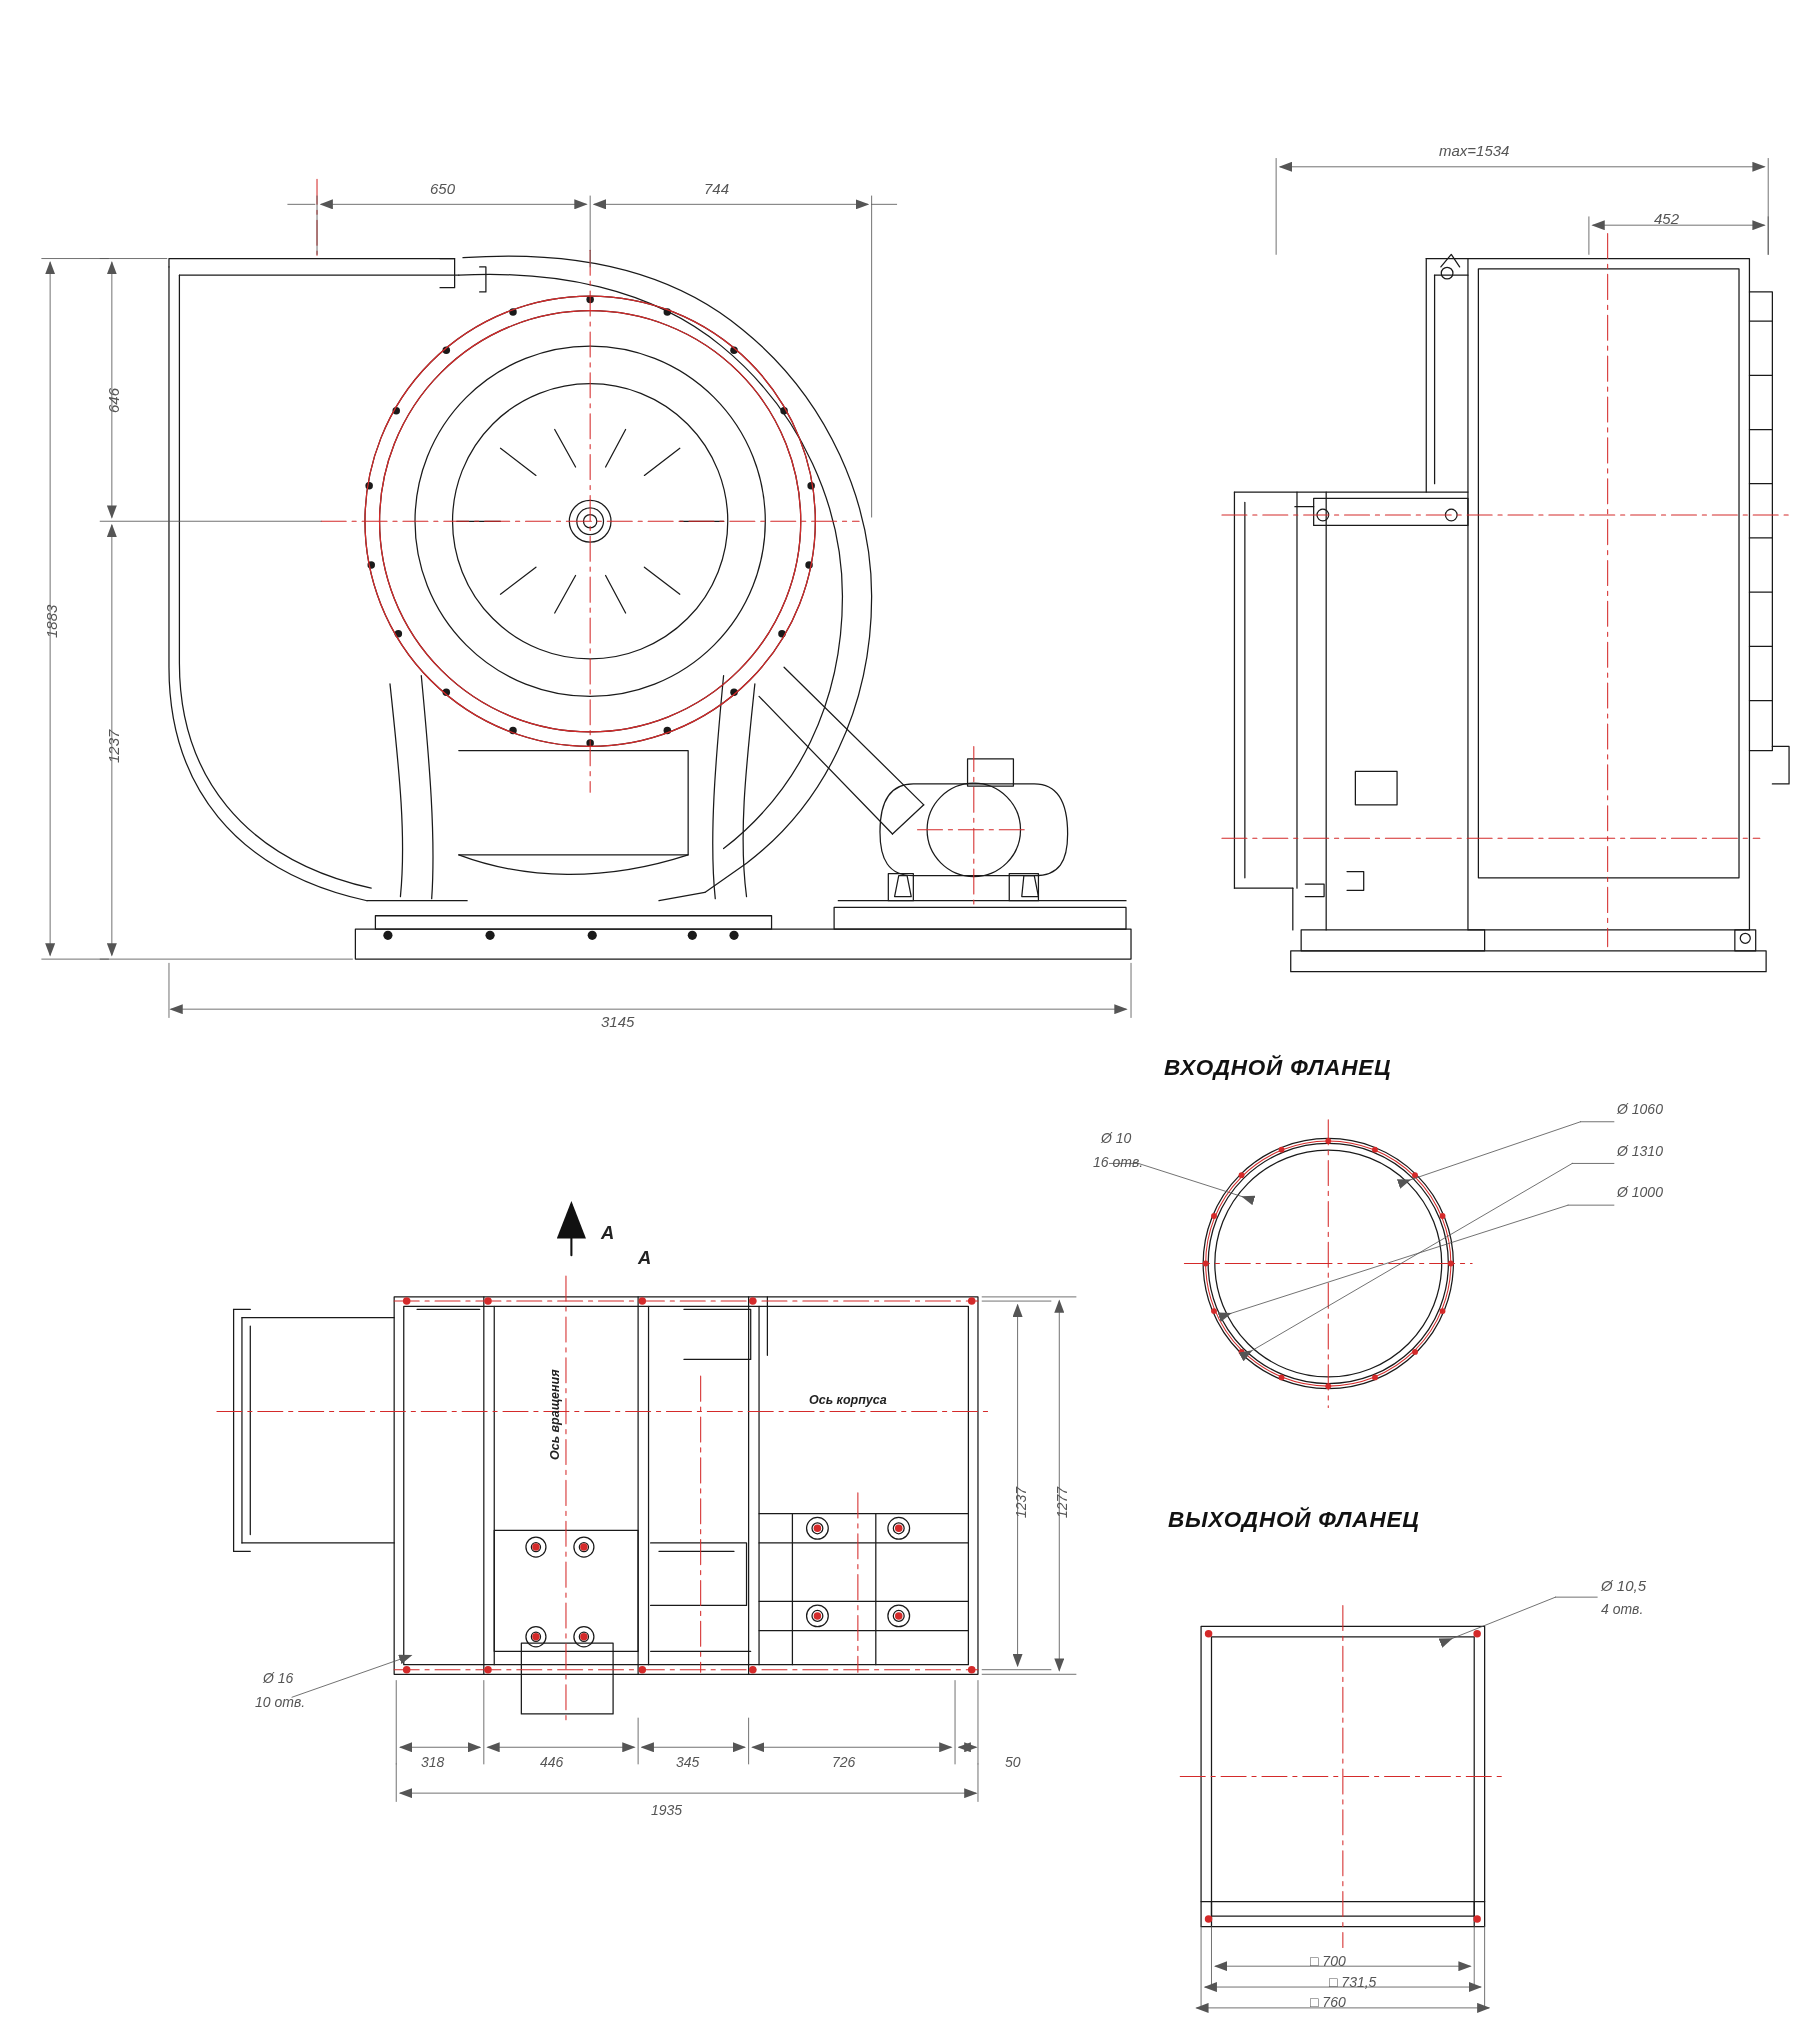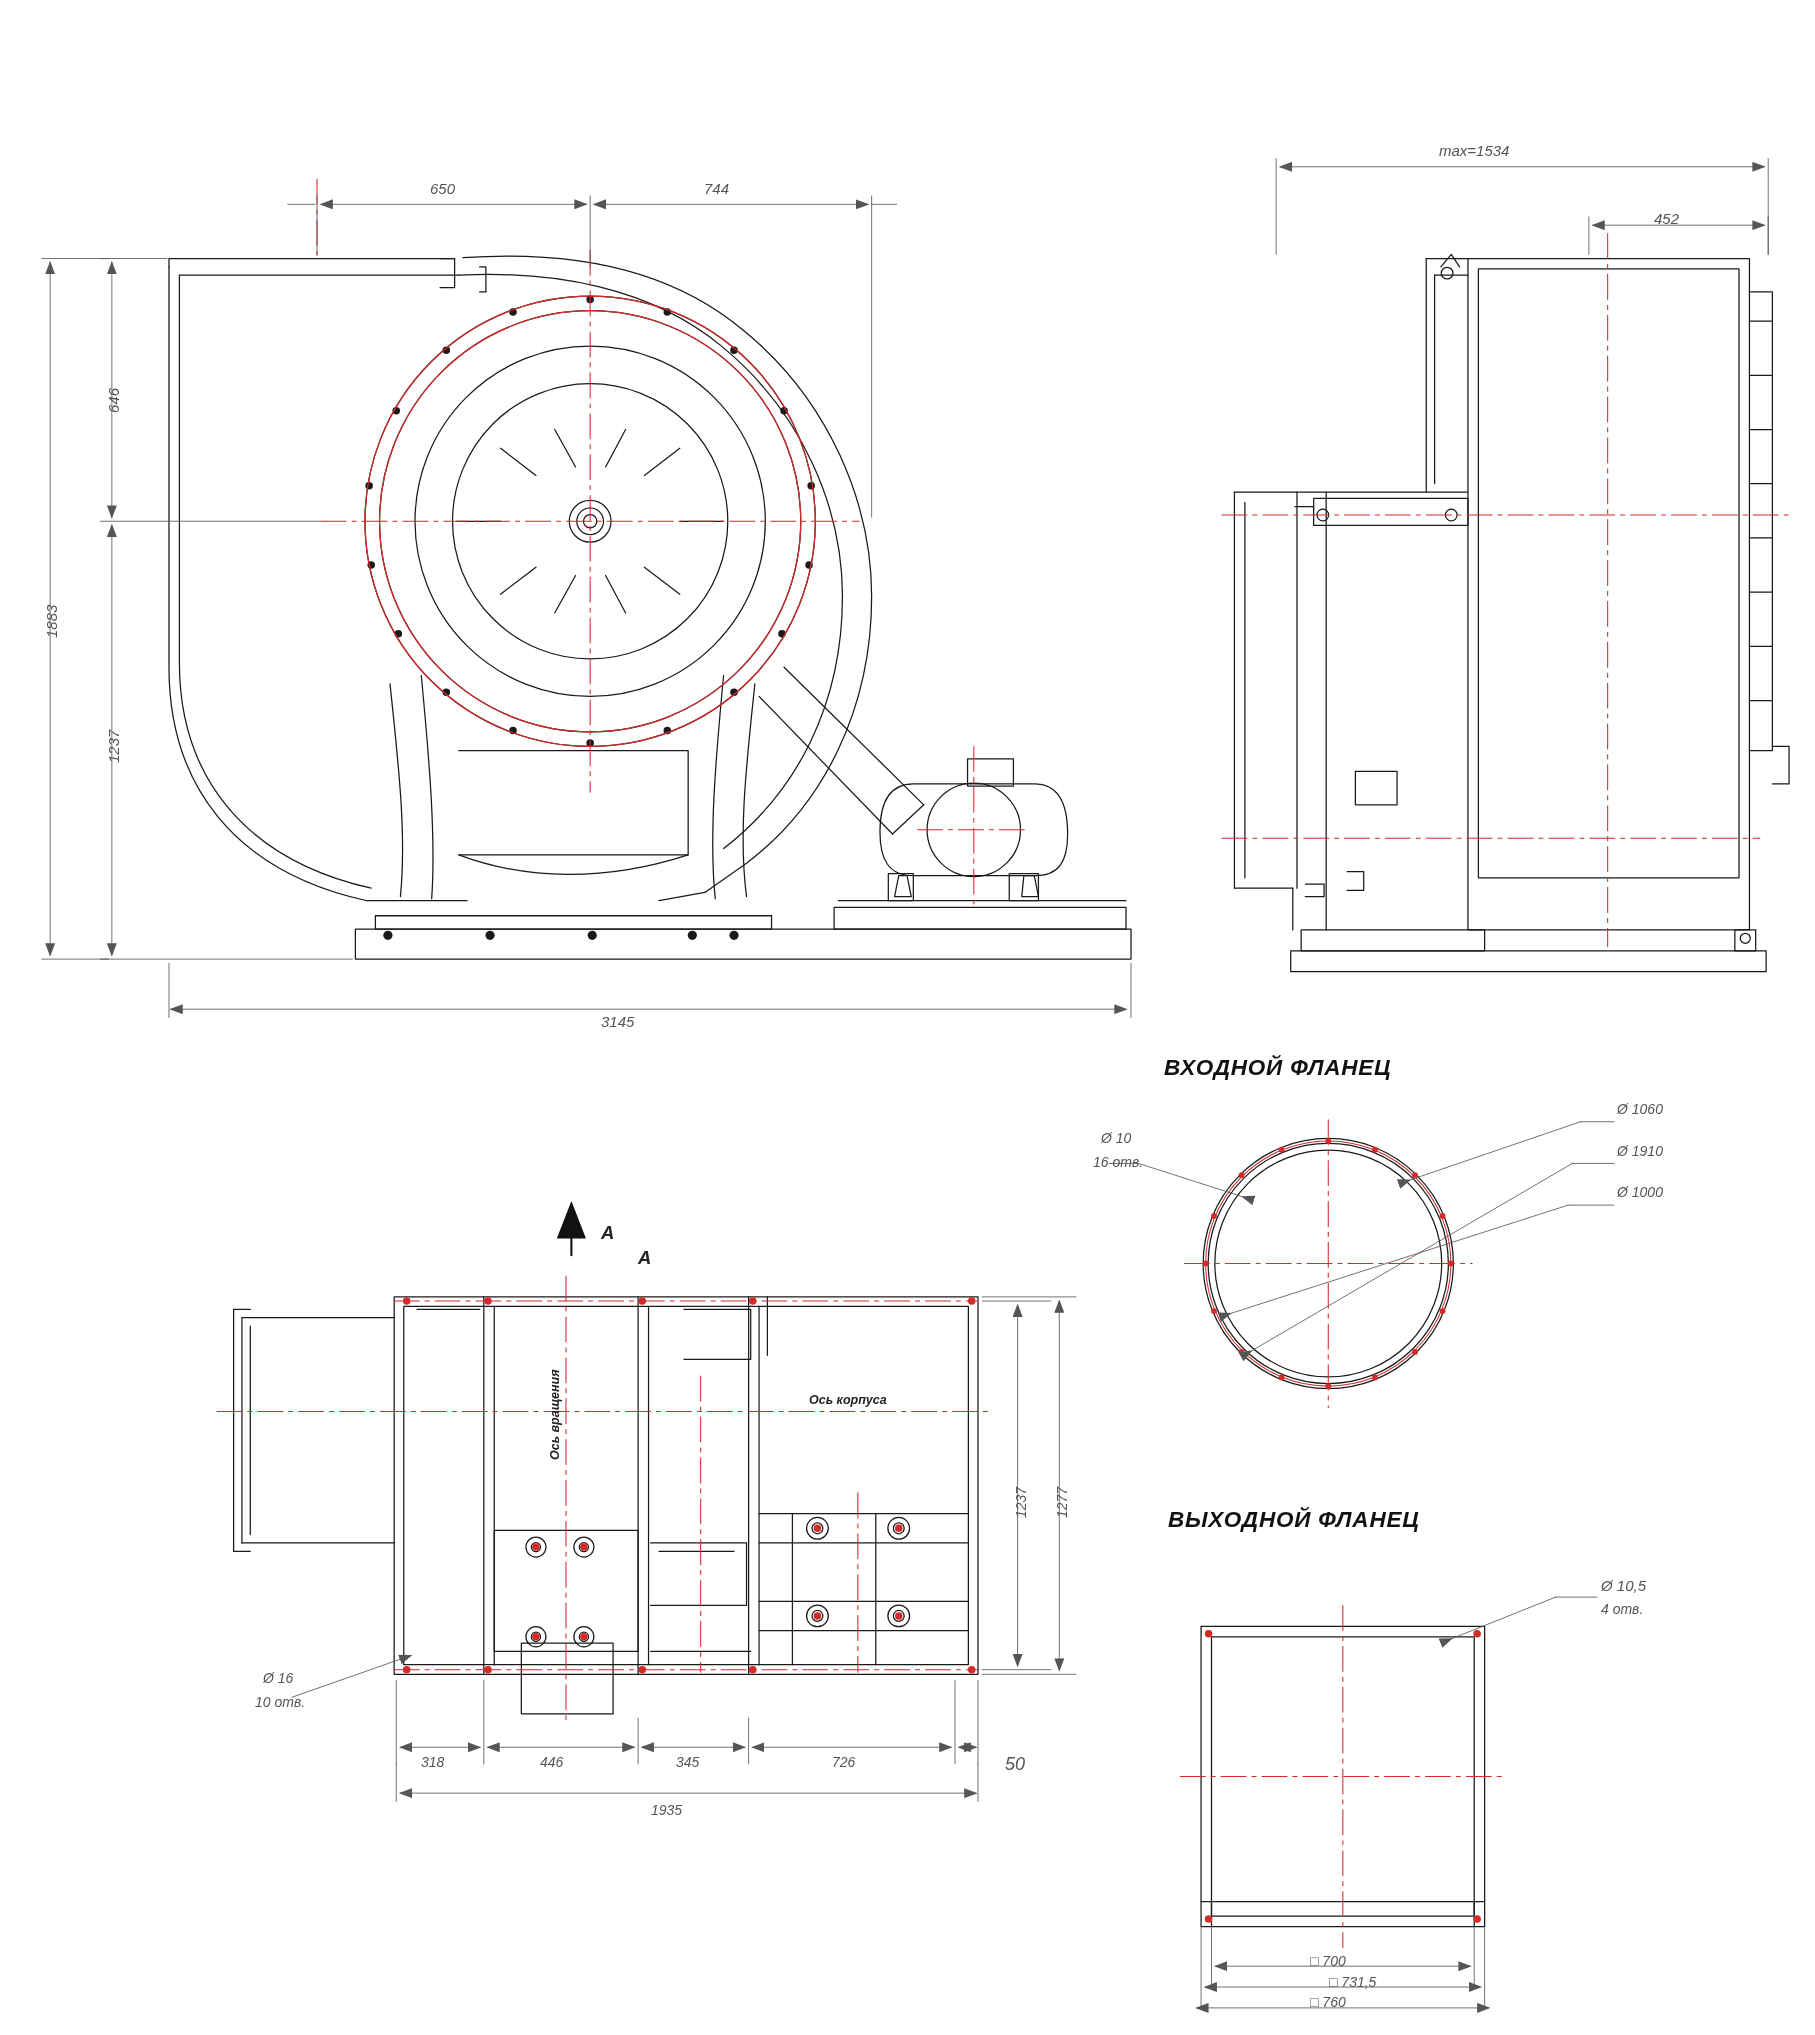--- a/index.html
+++ b/index.html
@@ -419,29 +419,29 @@
 <div class="axlbl" style="left:601px;top:1222px;font-size:18.4px;font-weight:bold;">A</div>
 <div class="axlbl" style="left:638px;top:1247px;font-size:18.4px;font-weight:bold;">A</div>
 <div class="axlbl vert" style="left:548px;top:1460px;font-size:12.5px;font-weight:bold;">Ось вращения</div>
 <div class="axlbl" style="left:809px;top:1393px;font-size:12.5px;font-weight:bold;">Ось корпуса</div>
 <div class="lbl vert" style="left:1013px;top:1518px;font-size:14px;">1237</div>
 <div class="lbl vert" style="left:1054px;top:1518px;font-size:14px;">1277</div>
 <div class="lbl" style="left:421px;top:1754px;font-size:14px;">318</div>
 <div class="lbl" style="left:540px;top:1754px;font-size:14px;">446</div>
 <div class="lbl" style="left:676px;top:1754px;font-size:14px;">345</div>
 <div class="lbl" style="left:832px;top:1754px;font-size:14px;">726</div>
-<div class="lbl" style="left:1005px;top:1754px;font-size:18px;">50</div>
+<div class="lbl" style="left:1005px;top:1754px;font-size:14px;">50</div>
 <div class="lbl" style="left:651px;top:1802px;font-size:14px;">1935</div>
 <div class="lbl" style="left:263px;top:1670px;font-size:14px;">Ø 16</div>
 <div class="lbl" style="left:255px;top:1694px;font-size:14px;">10 отв.</div>
 
 <div class="lbl" style="left:1101px;top:1130px;font-size:14px;">Ø 10</div>
 <div class="lbl" style="left:1093px;top:1154px;font-size:14px;">16 отв.</div>
 <div class="lbl" style="left:1617px;top:1101px;font-size:14px;">Ø 1060</div>
-<div class="lbl" style="left:1617px;top:1143px;font-size:14px;">Ø 1910</div>
+<div class="lbl" style="left:1617px;top:1143px;font-size:14px;">Ø 1310</div>
 <div class="lbl" style="left:1617px;top:1184px;font-size:14px;">Ø 1000</div>
 
 <div class="lbl" style="left:1601px;top:1577px;font-size:15px;">Ø 10,5</div>
 <div class="lbl" style="left:1601px;top:1601px;font-size:14px;">4 отв.</div>
 
 <div class="lbl" style="left:1310px;top:1953px;font-size:14px;">
   <span>□</span>
   <span>700</span>
 </div>
 <div class="lbl" style="left:1301px;top:1974px;font-size:14px;padding-left:28px;">

